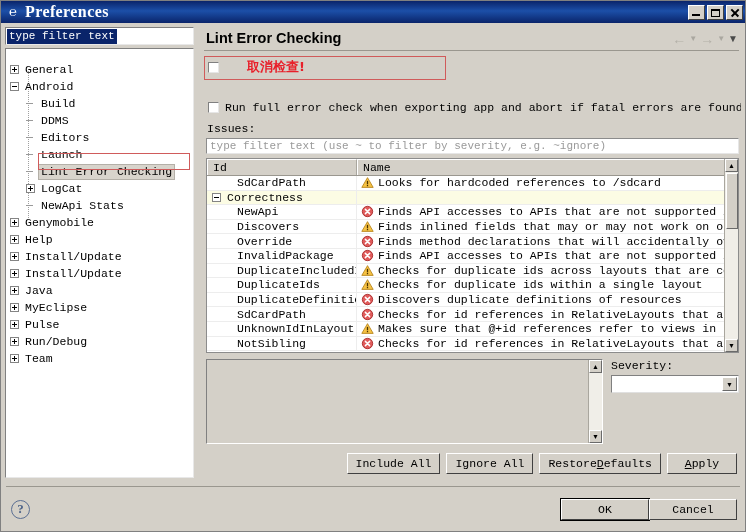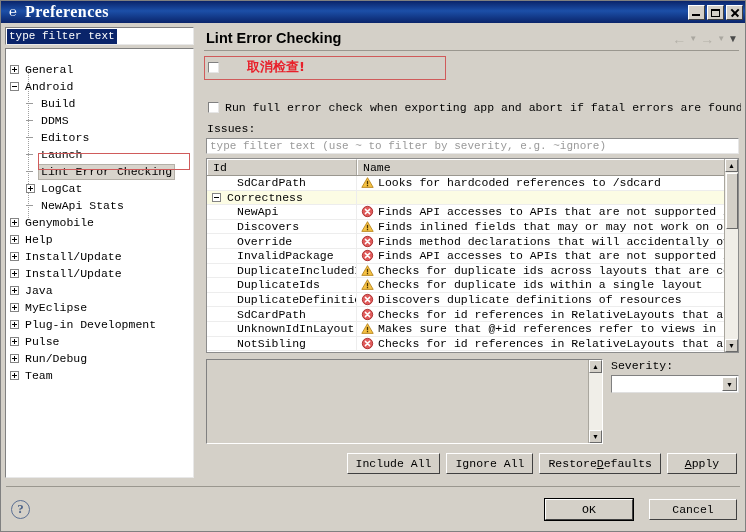--- a/index.html
+++ b/index.html
@@ -620,24 +620,20 @@
             <span class="expander plus"></span>
             <span class="label">Install/Update</span>
           </div>
           <div class="tnode">
             <span class="expander plus"></span>
             <span class="label">Java</span>
           </div>
           <div class="tnode">
             <span class="expander plus"></span>
             <span class="label">MyEclipse</span>
-          </div>
-          <div class="tnode">
-            <span class="expander plus"></span>
-            <span class="label">Plug-in Development</span>
           </div>
           <div class="tnode">
             <span class="expander plus"></span>
             <span class="label">Pulse</span>
           </div>
           <div class="tnode">
             <span class="expander plus"></span>
             <span class="label">Run/Debug</span>
           </div>
           <div class="tnode">
@@ -894,19 +890,19 @@
         </div>
       </div>
 
     </div>
   </div>
 
   <div class="bottom-rule"></div>
   <div class="footer">
     <div class="help-icon">?</div>
     <div class="spacer"></div>
-    <div style="display:flex;gap:16px;justify-content:space-between;">
+    <div style="display:flex;gap:0;justify-content:space-between;">
       <div class="btn ok">OK</div>
       <div class="btn cancel">Cancel</div>
     </div>
   </div>
 
 </div>
 
 </body></html>

